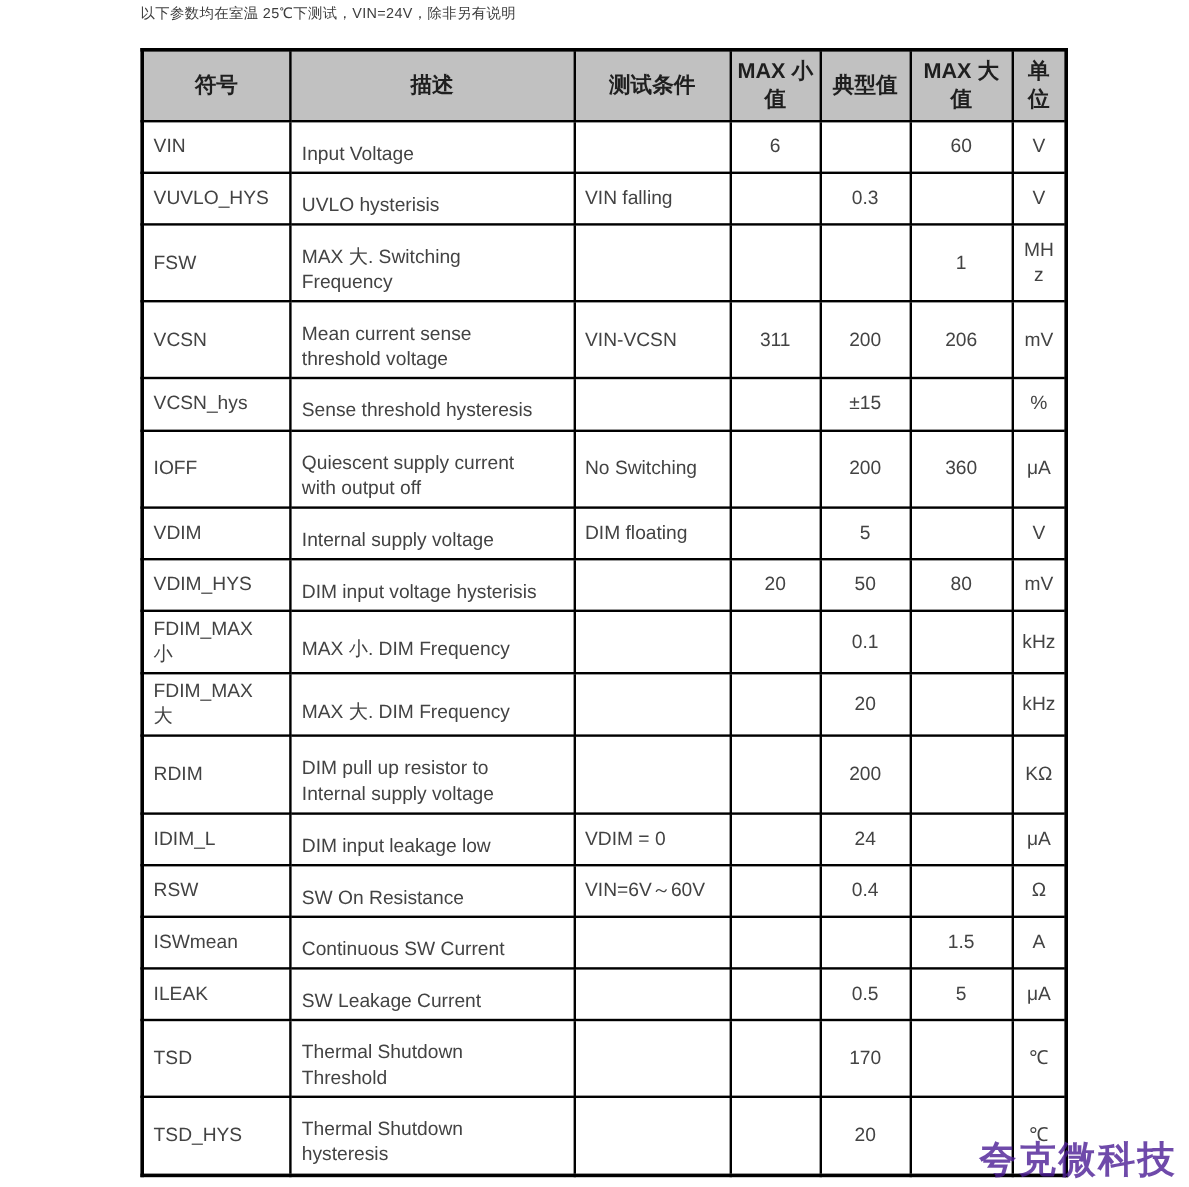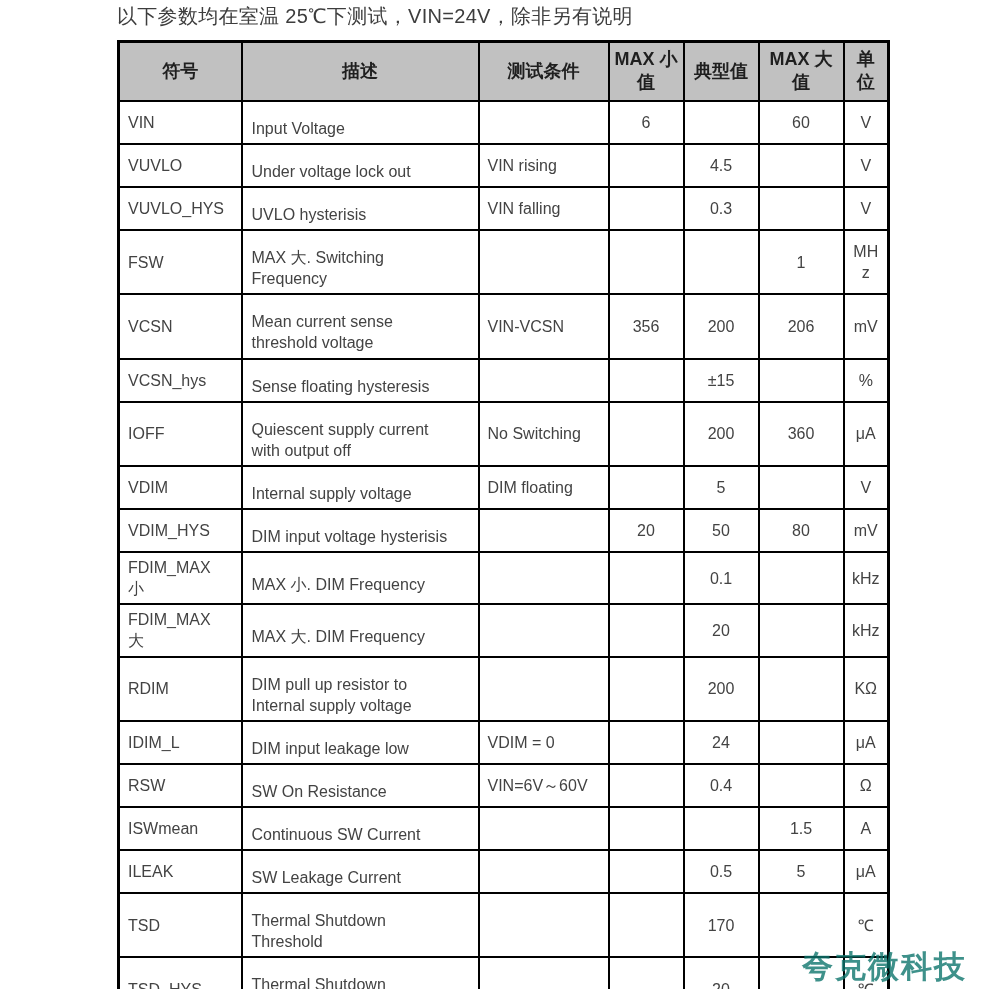--- a/index.html
+++ b/index.html
@@ -5,21 +5,21 @@
   html,body { margin:0; padding:0; }
   body {
     width:991px; height:989px;
     background:#ffffff;
     font-family:"Liberation Sans", sans-serif;
     position:relative;
     overflow:hidden;
   }
   .note {
     position:absolute; left:117px; top:3px;
-    font-size:20px; color:#3d3d3d; margin:0;
+    font-size:12px; color:#3d3d3d; margin:0;
     letter-spacing:0.3px;
   }
   table.spec {
     position:absolute; left:117px; top:40px;
     width:770px;
     border-collapse:collapse;
     table-layout:fixed;
     border:3px solid #000;
     color:#434343;
   }
@@ -33,23 +33,23 @@
     padding:5px 4px;
     text-align:center;
   }
   table.spec td { font-size:16px; line-height:1.32; }
   td.c-symbol { padding:4px 15px 4px 8px; word-break:break-all; }
   td.c-desc   { padding:16px 18px 4px 9px; }
   td.c-cond   { padding:4px 6px 4px 8px; }
   td.c-min, td.c-typ, td.c-max { text-align:center; padding:4px 2px; }
   td.c-unit   { text-align:center; padding:4px 6px; word-break:break-all; }
   .watermark {
-    position:absolute; right:24px; bottom:1px;
+    position:absolute; right:10px; bottom:1px;
     font-size:31px; font-weight:bold;
-    color:#0f766e; opacity:0.8;
+    color:#4c1d95; opacity:0.8;
     letter-spacing:2px;
   }
 </style>
 </head>
 <body>
 
 <div class="page">
   <p class="note">以下参数均在室温 25℃下测试，VIN=24V，除非另有说明</p>
 
   <table class="spec">
@@ -77,29 +77,20 @@
         <tr>
           <td class="c-symbol">VIN</td>
           <td class="c-desc">Input Voltage</td>
           <td class="c-cond"></td>
           <td class="c-min">6</td>
           <td class="c-typ"></td>
           <td class="c-max">60</td>
           <td class="c-unit">V</td>
         </tr>
         <tr>
-          <td class="c-symbol">VUVLO</td>
-          <td class="c-desc">Under voltage lock out</td>
-          <td class="c-cond">VIN rising</td>
-          <td class="c-min"></td>
-          <td class="c-typ">4.5</td>
-          <td class="c-max"></td>
-          <td class="c-unit">V</td>
-        </tr>
-        <tr>
           <td class="c-symbol">VUVLO_HYS</td>
           <td class="c-desc">UVLO hysterisis</td>
           <td class="c-cond">VIN falling</td>
           <td class="c-min"></td>
           <td class="c-typ">0.3</td>
           <td class="c-max"></td>
           <td class="c-unit">V</td>
         </tr>
         <tr>
           <td class="c-symbol">FSW</td>
@@ -107,28 +98,28 @@
           <td class="c-cond"></td>
           <td class="c-min"></td>
           <td class="c-typ"></td>
           <td class="c-max">1</td>
           <td class="c-unit">MHz</td>
         </tr>
         <tr>
           <td class="c-symbol">VCSN</td>
           <td class="c-desc">Mean current sense threshold voltage</td>
           <td class="c-cond">VIN-VCSN</td>
-          <td class="c-min">356</td>
+          <td class="c-min">311</td>
           <td class="c-typ">200</td>
           <td class="c-max">206</td>
           <td class="c-unit">mV</td>
         </tr>
         <tr>
           <td class="c-symbol">VCSN_hys</td>
-          <td class="c-desc">Sense floating hysteresis</td>
+          <td class="c-desc">Sense threshold hysteresis</td>
           <td class="c-cond"></td>
           <td class="c-min"></td>
           <td class="c-typ">±15</td>
           <td class="c-max"></td>
           <td class="c-unit">%</td>
         </tr>
         <tr>
           <td class="c-symbol">IOFF</td>
           <td class="c-desc">Quiescent supply current with output off</td>
           <td class="c-cond">No Switching</td>

